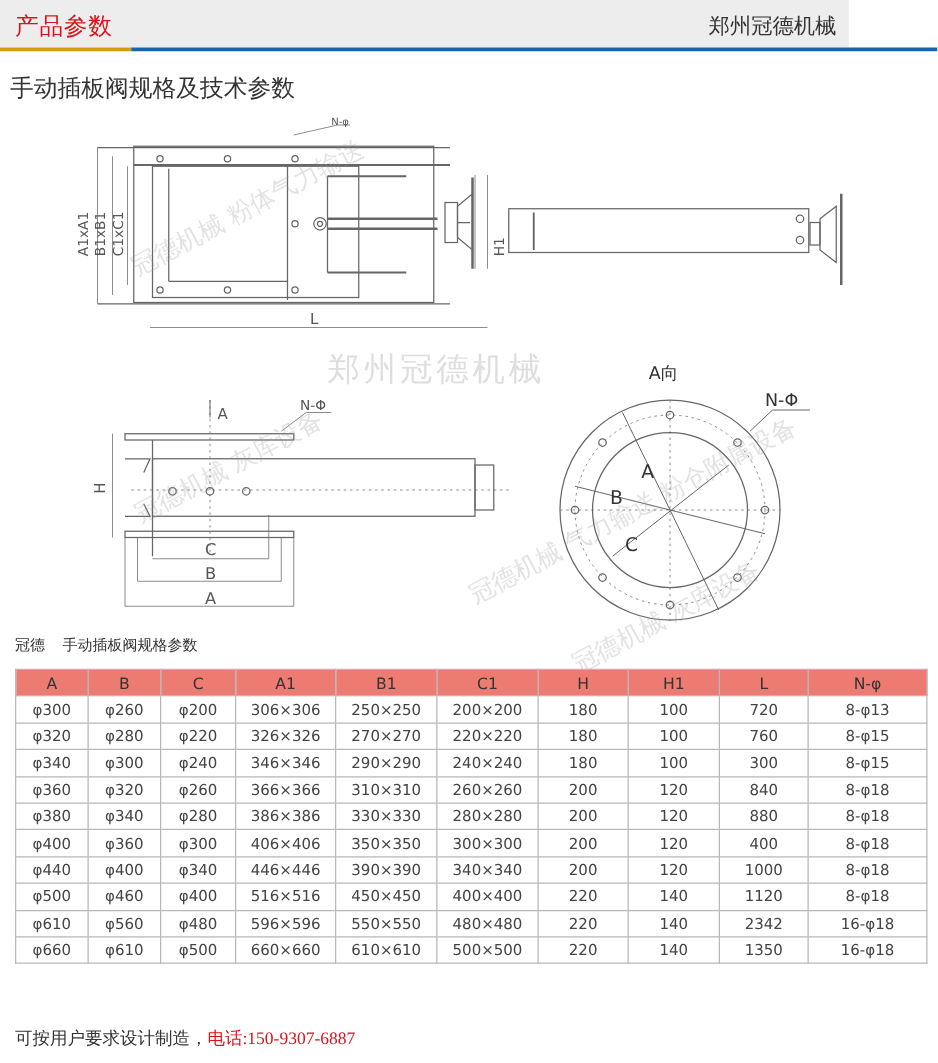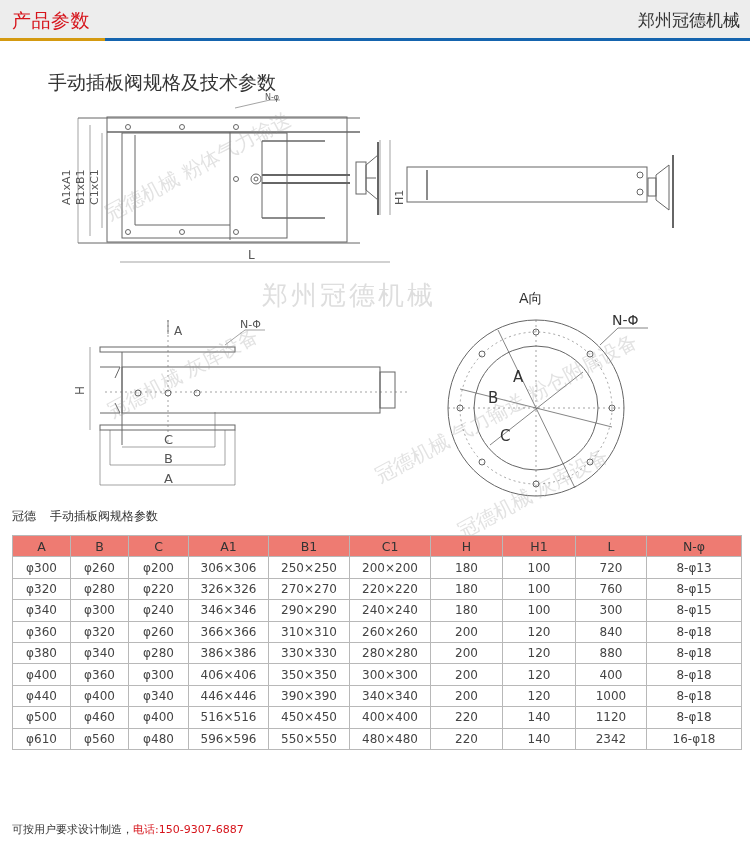--- a/index.html
+++ b/index.html
@@ -1,41 +1,41 @@
 <!DOCTYPE html>
 <html><head>
 <meta charset="utf-8">
 <style>
   * { box-sizing: border-box; margin: 0; padding: 0; }
   html, body { width: 750px; height: 850px; background: #ffffff; overflow: hidden; }
   body { font-family: "DejaVu Sans", "Liberation Sans", sans-serif; color: #333; position: relative; }
 
-  .topbar { position: absolute; left: 0; top: 0; width: 750px; height: 38px; background: #ededed; }
+  .topbar { position: absolute; left: 0; top: 0; width: 679px; height: 38px; background: #ededed; }
   .topbar .left-title { position: absolute; left: 12px; top: 8px; font-size: 19px; color: #d6141b; letter-spacing: 0.5px; }
   .topbar .right-title { position: absolute; right: 10px; top: 9px; font-size: 17px; color: #333; }
   .underline-orange { position: absolute; left: 0; top: 38px; width: 105px; height: 3px; background: #d49a11; }
   .underline-blue { position: absolute; left: 105px; top: 38px; width: 645px; height: 3px; background: #1564ae; }
 
-  .section-title { position: absolute; left: 8px; top: 70px; font-size: 19px; color: #333; margin-left: 40px; }
+  .section-title { position: absolute; left: 8px; top: 58px; font-size: 19px; color: #333; }
 
   .diagram-area { position: absolute; left: 0; top: 85px; width: 750px; height: 415px; }
   .diagram-area svg { position: absolute; left: 0; top: 0; }
 
   .watermark { position: absolute; color: rgba(150,150,150,0.28); font-size: 20px; pointer-events: none; white-space: nowrap; }
 
   .table-title { position: absolute; left: 12px; top: 508px; font-size: 12px; color: #333; }
   .table-title .gap { display: inline-block; width: 14px; }
 
   table.spec { position: absolute; left: 12px; top: 535px; border-collapse: collapse; width: 729px; table-layout: fixed; font-family: "DejaVu Sans", sans-serif; font-size: 12px; color: #444; }
   table.spec th, table.spec td { border: 1px solid #b8b8b8; text-align: center; height: 21.4px; padding: 0; font-weight: normal; }
   table.spec th { background: #ee7b72; color: #333; font-size: 12.5px; }
   table.spec td { background: #fff; }
   table.spec { border: 1.5px solid #777; }
 
-  .footer { position: absolute; left: 12px; top: 822px; font-size: 11px; color: #333; }
+  .footer { position: absolute; left: 12px; top: 822px; font-size: 14px; color: #333; font-family: Liberation Serif, serif; }
   .footer .phone { color: #d6141b; }
 </style>
 </head>
 <body>
 
 <div class="topbar">
   <span class="left-title">产品参数</span>
   <span class="right-title">郑州冠德机械</span>
 </div>
 <div class="underline-orange"></div>
@@ -305,18 +305,30 @@
         <td>φ560</td>
         <td>φ480</td>
         <td>596×596</td>
         <td>550×550</td>
         <td>480×480</td>
         <td>220</td>
         <td>140</td>
         <td>2342</td>
         <td>16-φ18</td>
       </tr>
+      <tr>
+        <td>φ660</td>
+        <td>φ610</td>
+        <td>φ500</td>
+        <td>660×660</td>
+        <td>610×610</td>
+        <td>500×500</td>
+        <td>220</td>
+        <td>140</td>
+        <td>1350</td>
+        <td>16-φ18</td>
+      </tr>
     </tbody>
 </table>
 
 <div class="footer">
   <span>可按用户要求设计制造，</span><span class="phone">电话:150-9307-6887</span>
 </div>
 
 </body></html>

